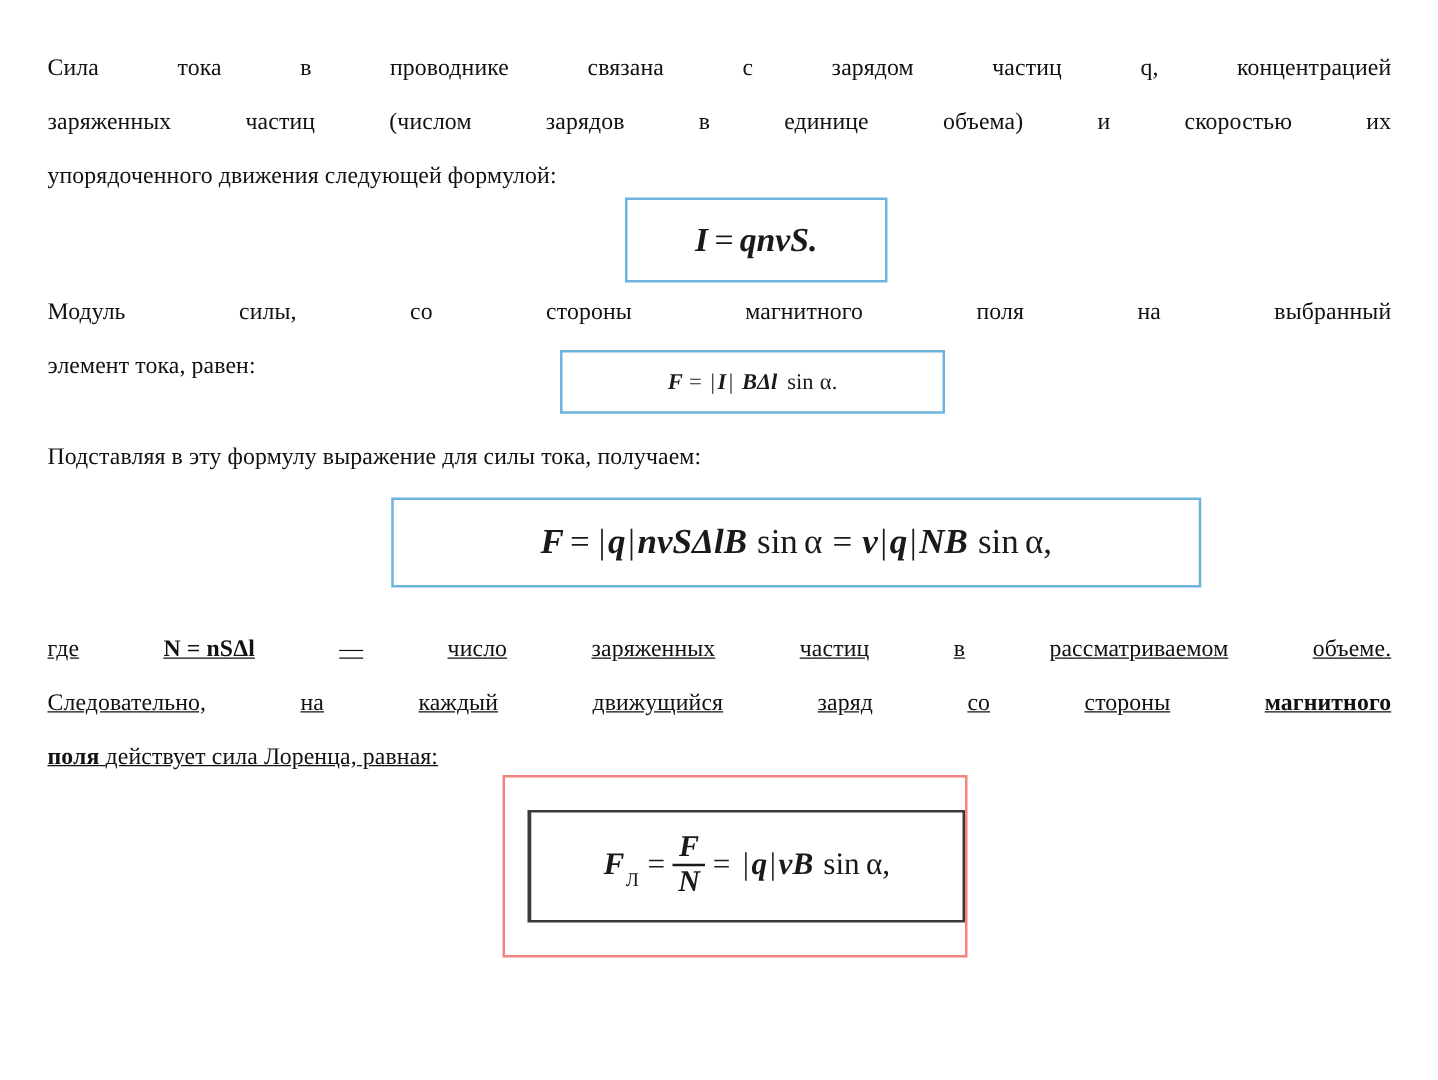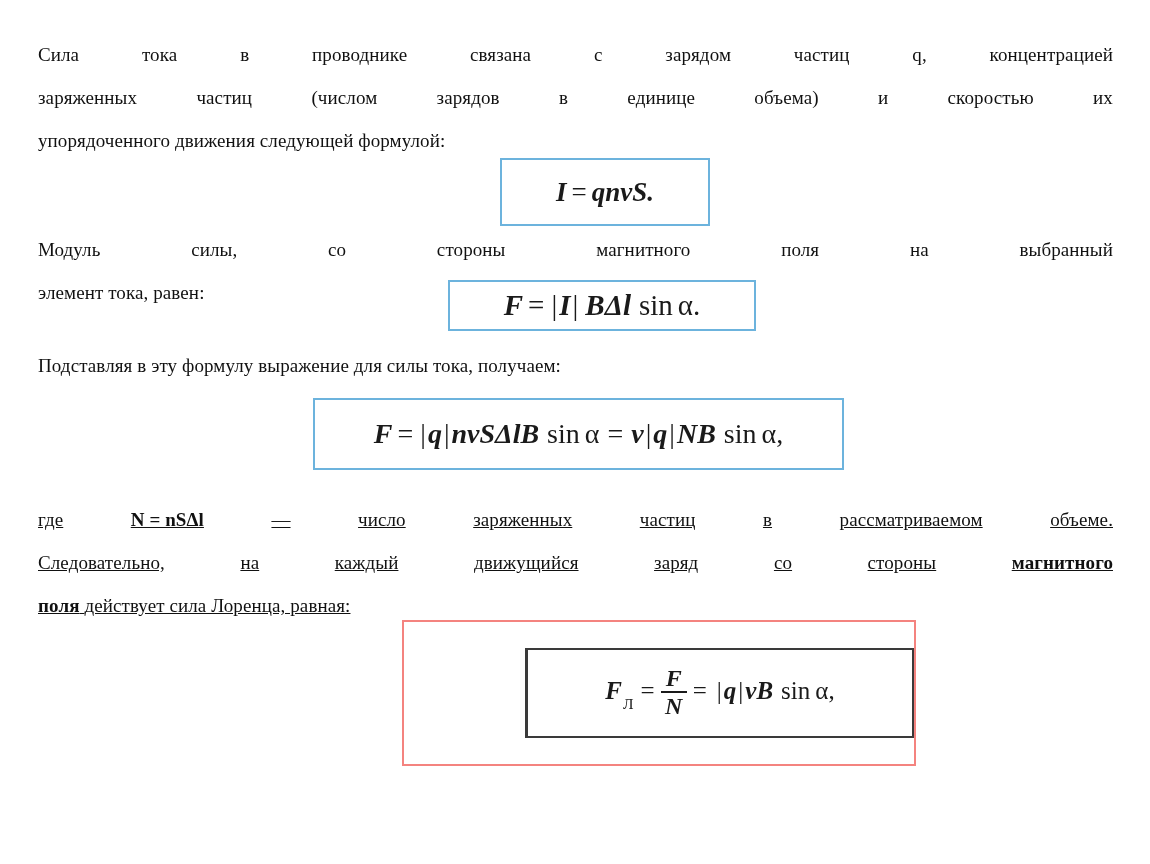--- a/index.html
+++ b/index.html
@@ -82,28 +82,28 @@
   }
   .formula .sp { display: inline-block; width: 5px; }
   .formula .spn { display: inline-block; width: 8px; }
 
   
   #box-formula-1 { left: 500px; top: 158px; width: 210px; height: 68px; }
   #box-formula-1 .formula { font-size: 27px; }
 
   
   #box-formula-2 { left: 448px; top: 280px; width: 308px; height: 51px; }
-  #box-formula-2 .formula { font-size: 29px; }
-
-  
-  #box-formula-3 { left: 313px; top: 398px; width: 531px; height: 72px; }
+  #box-formula-2 .formula { font-size: 18px; }
+
+  
+  #box-formula-3 { left: 313px; top: 398px; width: 648px; height: 72px; }
   #box-formula-3 .formula { font-size: 28px; }
 
   
-  #box-formula-4 { left: 402px; top: 620px; width: 514px; height: 146px; justify-content: flex-end; }
+  #box-formula-4 { left: 402px; top: 620px; width: 372px; height: 146px; }
   .inner-scan {
     position: relative;
     width: 384px;
     height: 86px;
     margin-left: 18px;
     border: 2px solid #3a3a3a;
     border-left: 3px solid #3a3a3a;
     background: #ffffff;
     display: flex;
     align-items: center;

